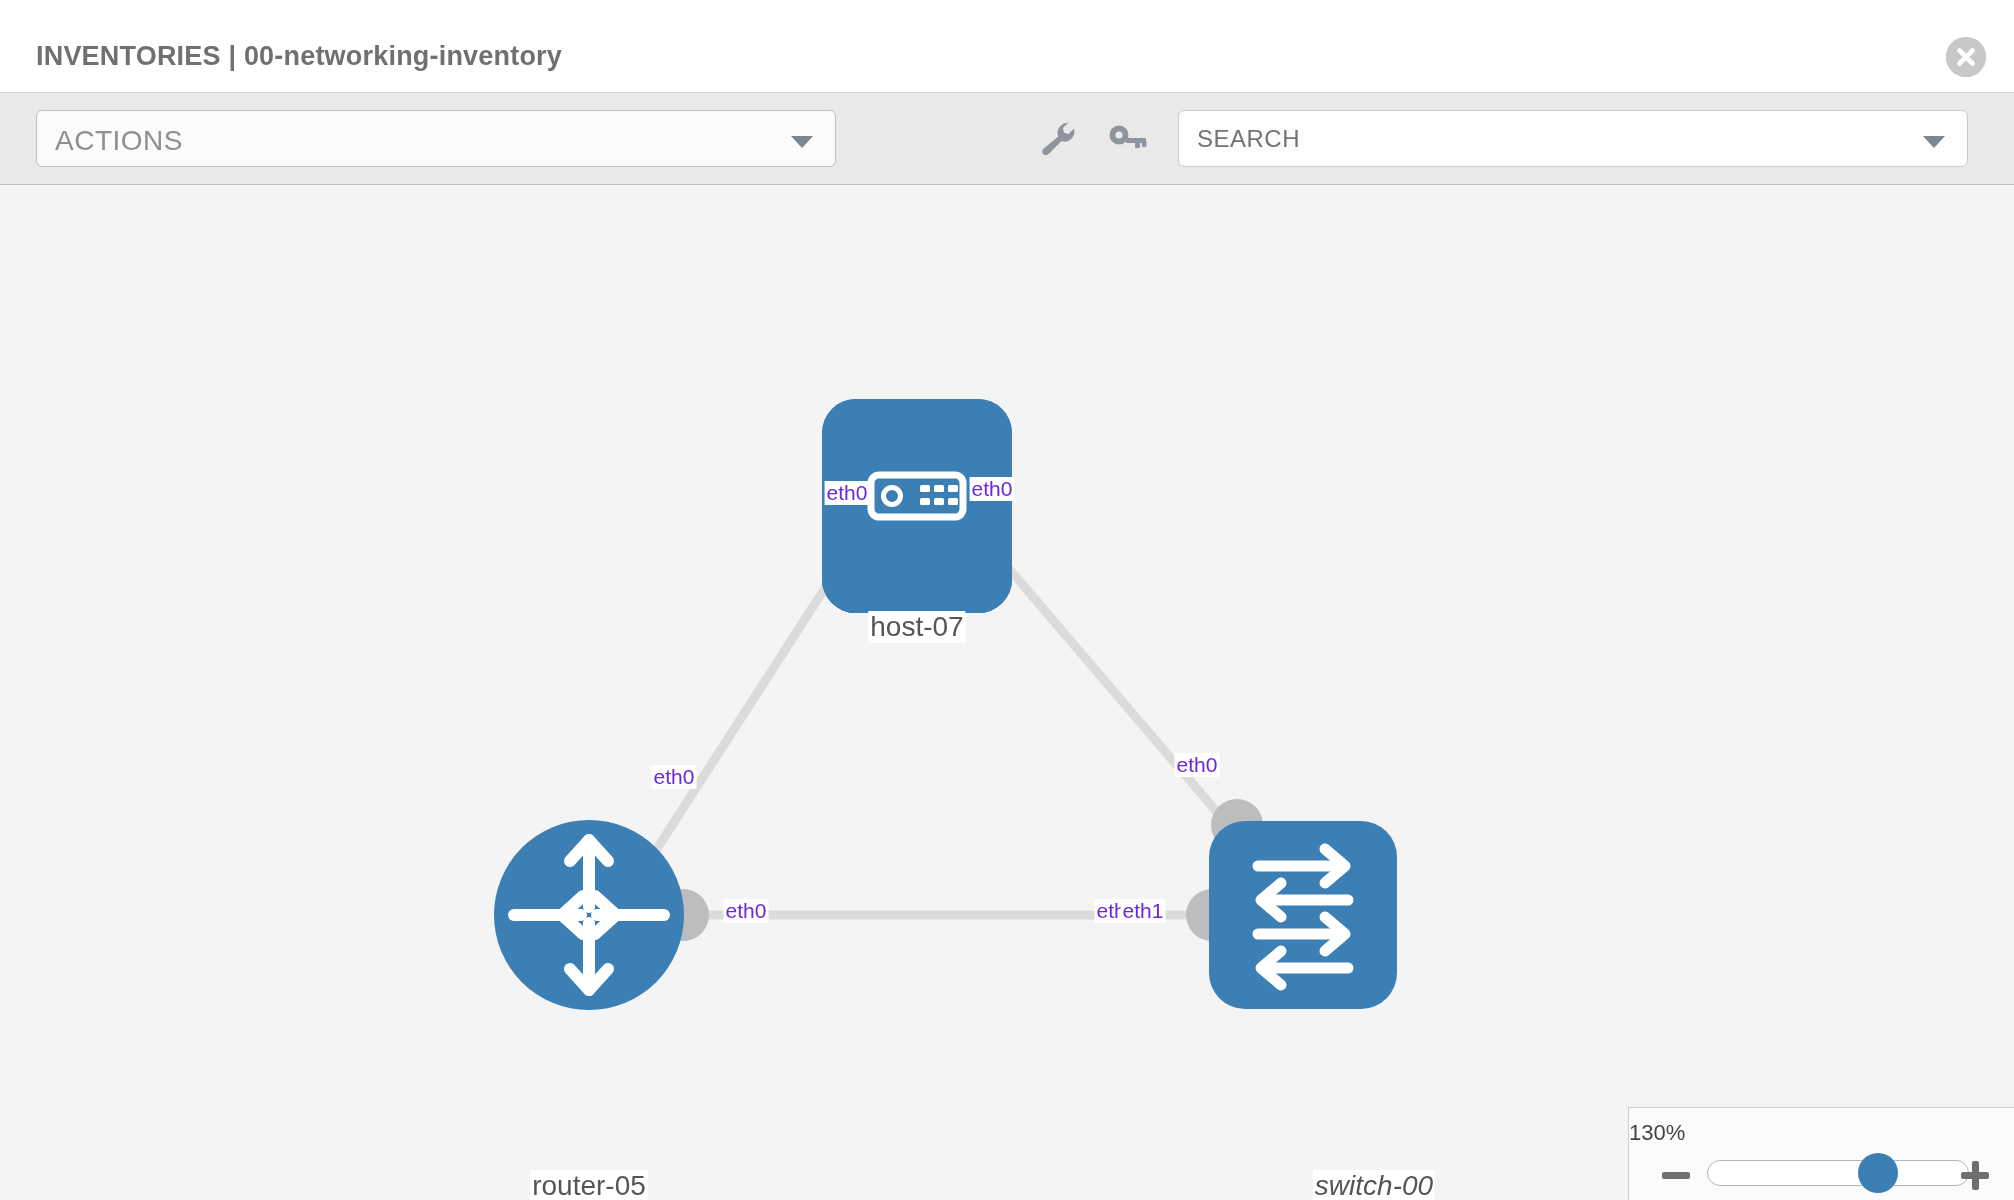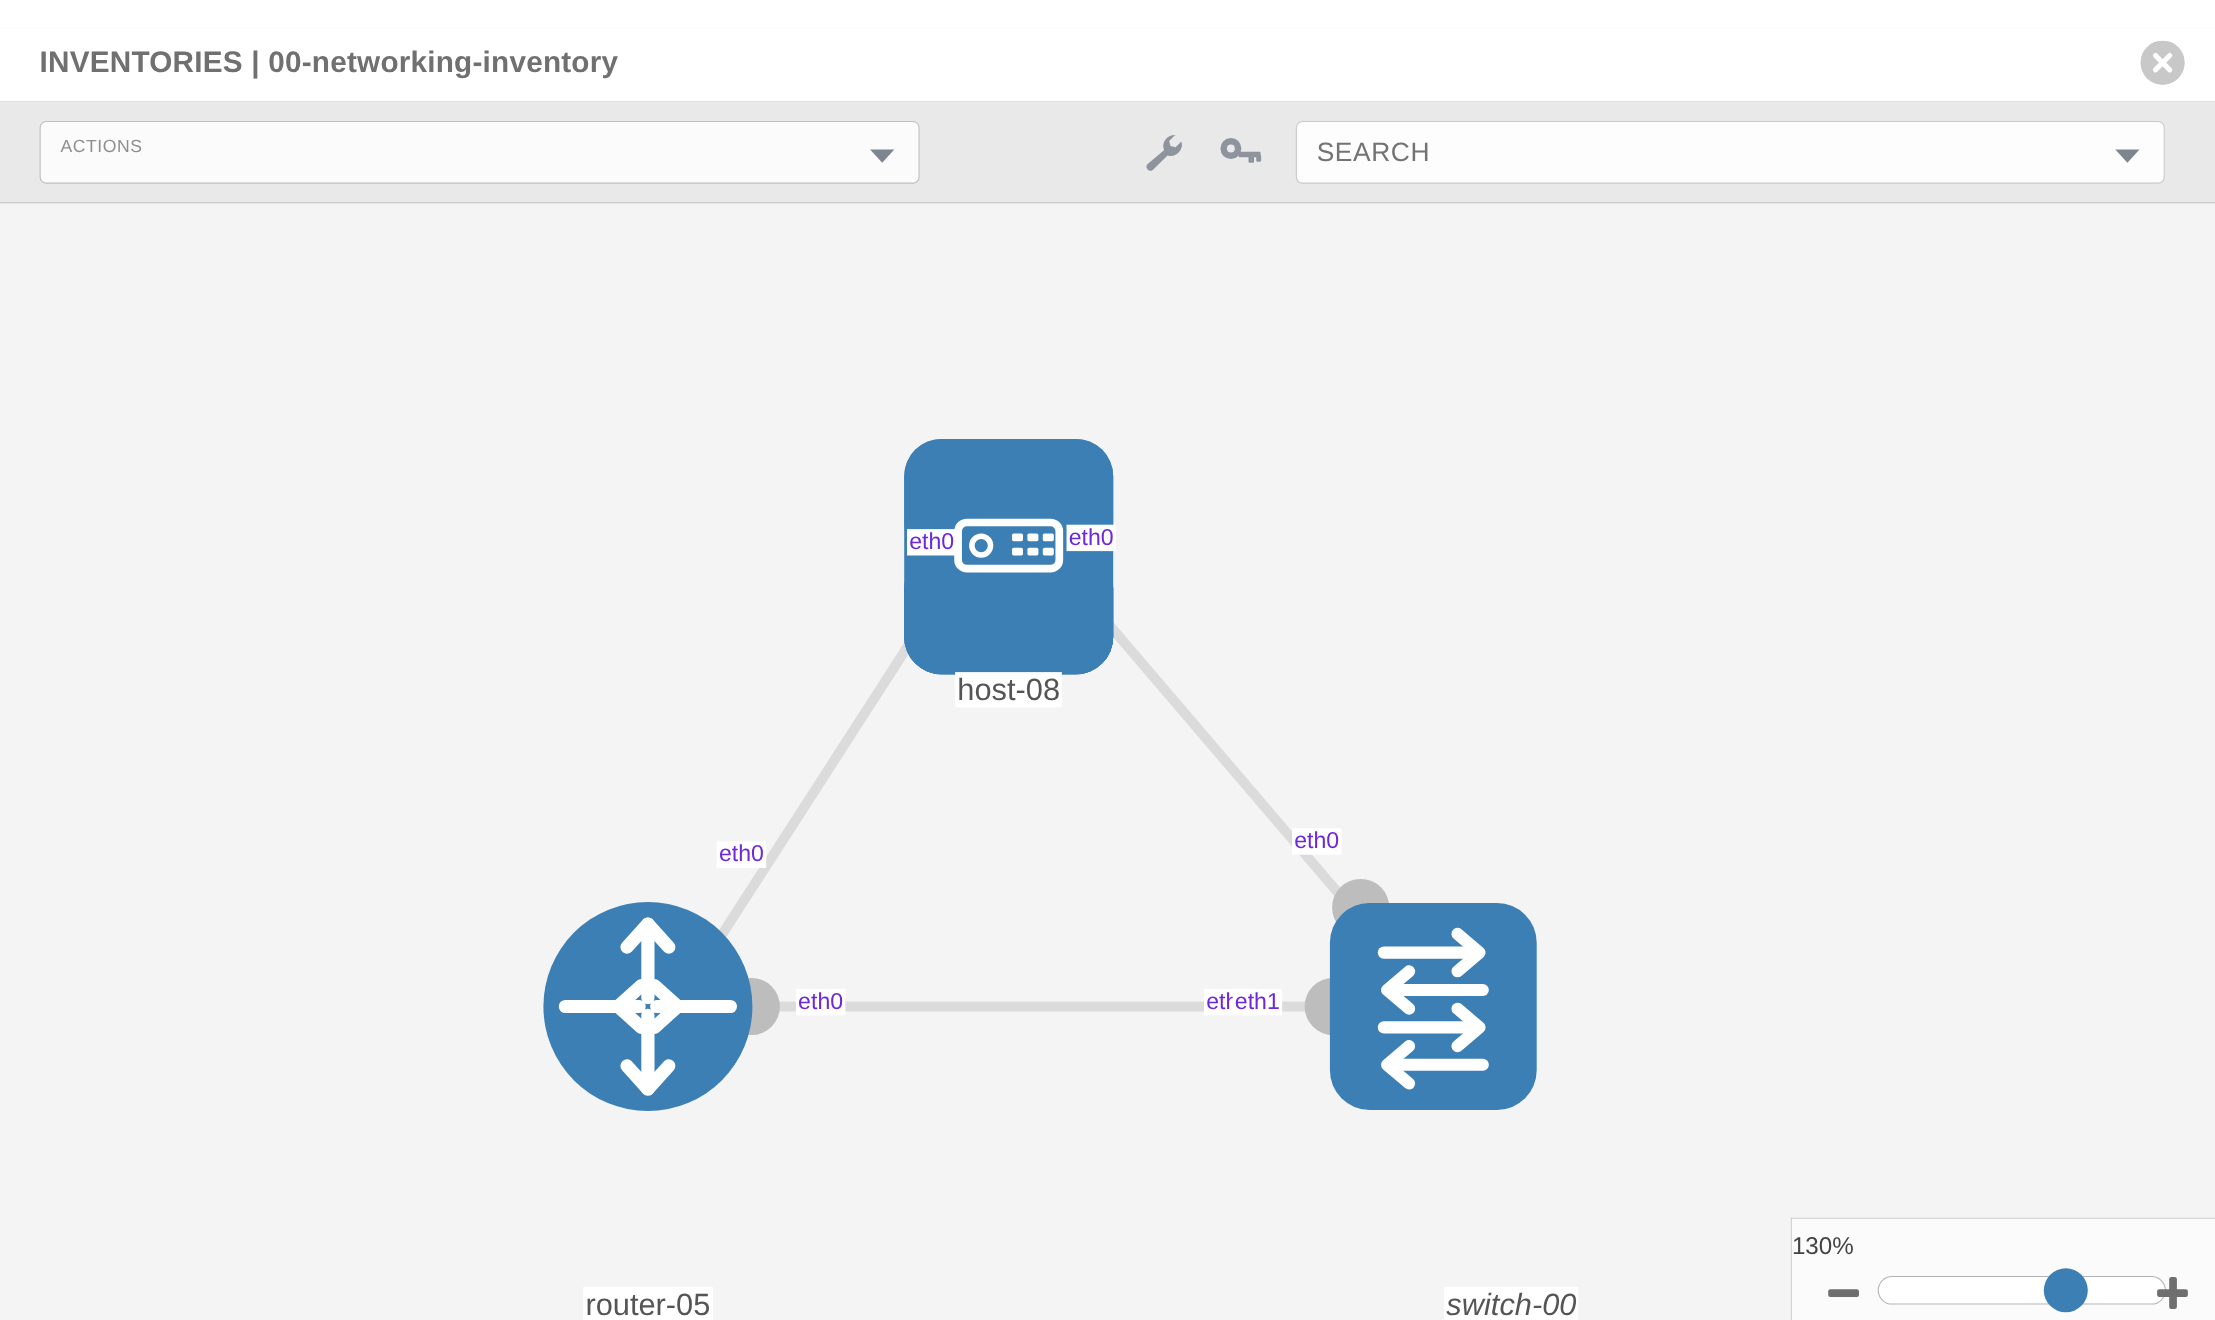--- a/index.html
+++ b/index.html
@@ -72,21 +72,21 @@
     background: #fbfbfb;
     border: 1px solid #bfbfbf;
     border-radius: 6px;
     box-sizing: border-box;
     cursor: pointer;
   }
   .actions-select .label {
     position: absolute;
     left: 18px;
     top: 14px;
-    font-size: 16px;
+    font-size: 28px;
     color: #8f8f8f;
     letter-spacing: 0.5px;
   }
   .caret {
     position: absolute;
     right: 22px;
     top: 25px;
     width: 0; height: 0;
     border-left: 11px solid transparent;
     border-right: 11px solid transparent;
@@ -349,21 +349,21 @@
     </svg>
 
     <div class="iface-label" style="left:847px; top:296px;">eth0</div>
     <div class="iface-label" style="left:992px; top:292px;">eth0</div>
     <div class="iface-label" style="left:674px; top:580px;">eth0</div>
     <div class="iface-label" style="left:1197px; top:568px;">eth0</div>
     <div class="iface-label" style="left:746px; top:714px;">eth0</div>
     <div class="iface-label" style="left:1117px; top:714px;">eth0</div>
     <div class="iface-label" style="left:1143px; top:714px;">eth1</div>
 
-    <div class="node-label" style="left:917px; top:426px;">host-08</div>
+    <div class="node-label" style="left:917px; top:426px;">host-07</div>
     <div class="node-label" style="left:589px; top:985px;">router-05</div>
     <div class="node-label" style="left:1374px; top:985px;font-style:italic;">switch-00</div>
 
     <div class="zoom-panel">
       <div class="zoom-value">130%</div>
 
       <div class="zoom-minus">
         <span class="bar h"></span>
       </div>
 

